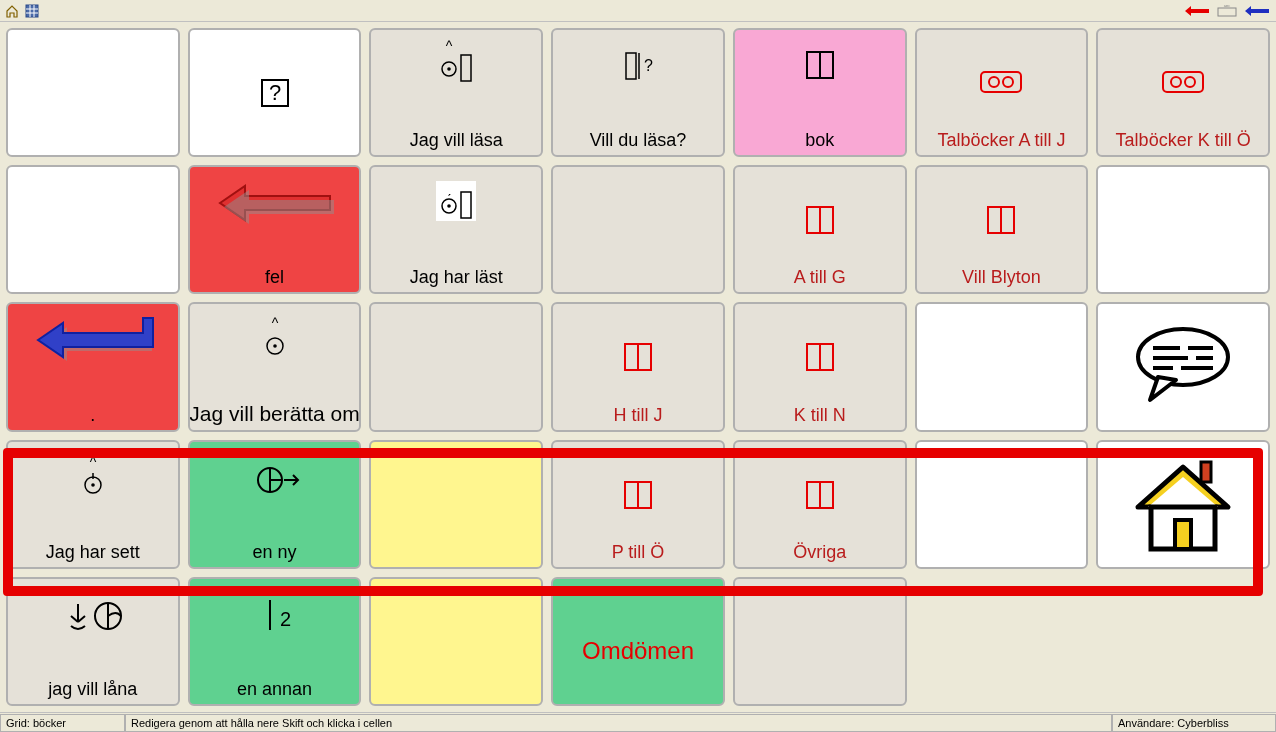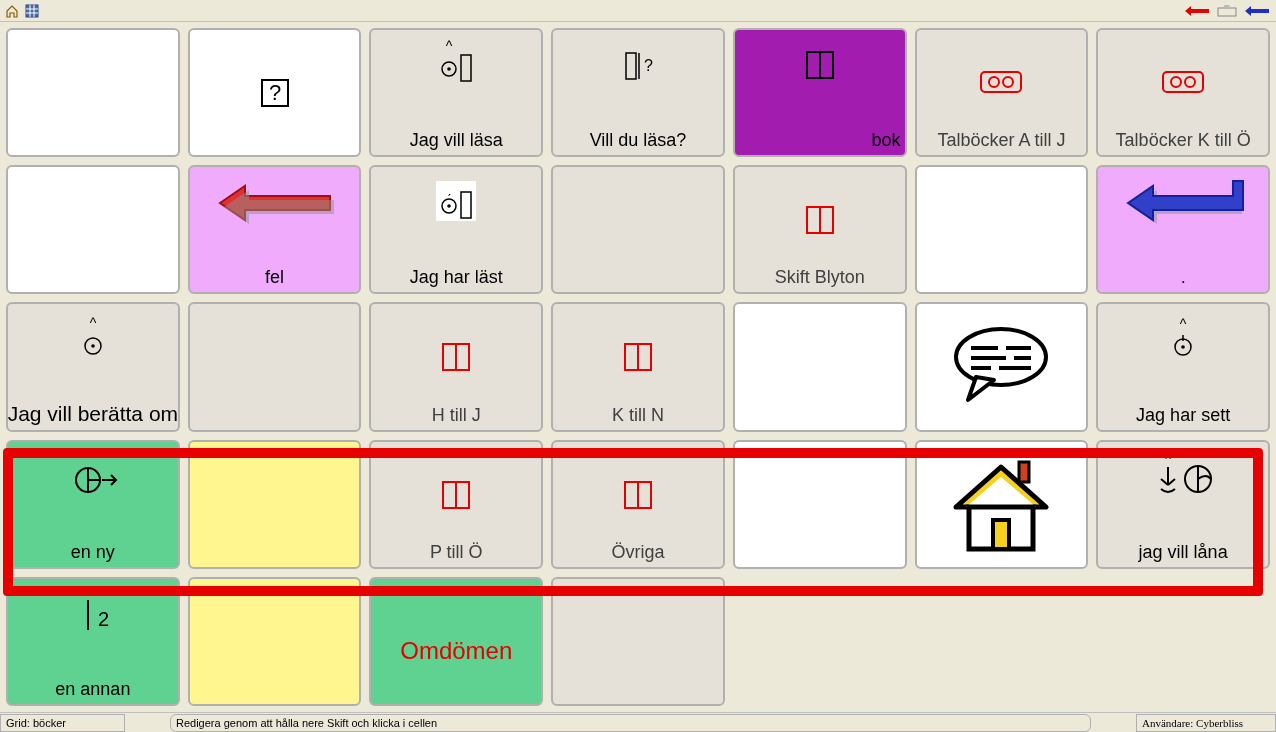--- a/index.html
+++ b/index.html
@@ -41,64 +41,63 @@
   display: flex;
   flex-direction: column;
   align-items: center;
   justify-content: center;
   padding: 4px;
   position: relative;
   overflow: hidden;
 }
 .cell.white { background: #fff; }
 .cell.grey { background: #e5e1d8; }
-.cell.greylight { background: #f0abfc; }
-.cell.yellow { background: #a21caf; align-items: flex-end; }
+.cell.greylight { background: #ef4444; }
+.cell.yellow { background: #f9a8d4; }
 .cell.yellowlight { background: #fff68f; }
 .cell.green { background: #5fd190; }
 .cell-icon {
   flex: 1;
   display: flex;
   align-items: center;
   justify-content: center;
   width: 100%;
 }
 .cell-label {
   font-size: 18px;
   text-align: center;
   white-space: nowrap;
 }
-.cell-label.red { color: #404040; }
+.cell-label.red { color: #b91c1c; }
 .cell-label.black { color: #000; margin-top: 32px; }
 .cell-label.bigred { color: #e60000; font-size: 24px; font-weight: normal; margin-top: 20px; }
 .highlight-box {
   position: absolute;
   border: 10px solid #e60000;
   border-radius: 4px;
   pointer-events: none;
 }
 .status-bar {
   height: 20px;
   background: #ece9d8;
   border-top: 1px solid #c0c0c0;
   display: flex;
   font-size: 11px;
   align-items: center;
-  gap: 45px;
 }
 .status-segment {
   border: 1px solid #b0b0b0;
   padding: 1px 5px;
   height: 18px;
   display: flex;
   align-items: center;
 }
 .status-left { width: 125px; }
-.status-mid { flex: 1; border-radius: 6px; }
-.status-right { width: 140px; font-family: Liberation Serif, serif; }
+.status-mid { flex: 1; }
+.status-right { width: 164px; }
 svg { display: block; }
 </style>
 </head>
 <body>
 
 <div class="toolbar">
   <div class="toolbar-left">
     <span>
       <svg width="14" height="14" viewBox="0 0 14 14">
           <path d="M2 7 L7 2 L12 7 L12 13 L9 13 L9 9 L5 9 L5 13 L2 13 Z" fill="none" stroke="#806000" stroke-width="1.2"></path>
@@ -220,21 +219,30 @@
       <div class="cell-label black">Jag har läst</div>
     </div>
     <div class="cell grey"></div>
     <div class="cell grey">
       <div class="cell-icon">
         <svg width="50" height="40" viewBox="0 0 50 40">
             <rect x="12" y="8" width="26" height="26" fill="none" stroke="#e60000" stroke-width="2"></rect>
             <line x1="25" y1="8" x2="25" y2="34" stroke="#e60000" stroke-width="2"></line>
           </svg>
       </div>
-      <div class="cell-label red">Skift Blyton</div>
+      <div class="cell-label red">A till G</div>
+    </div>
+    <div class="cell grey">
+      <div class="cell-icon">
+        <svg width="50" height="40" viewBox="0 0 50 40">
+            <rect x="12" y="8" width="26" height="26" fill="none" stroke="#e60000" stroke-width="2"></rect>
+            <line x1="25" y1="8" x2="25" y2="34" stroke="#e60000" stroke-width="2"></line>
+          </svg>
+      </div>
+      <div class="cell-label red">Vill Blyton</div>
     </div>
 
     <div class="cell white"></div>
     <div class="cell greylight">
       <div class="cell-icon">
         <svg width="130" height="55" viewBox="0 0 130 55">
             <path d="M14 31 L39 14 L39 24 L124 24 L124 38 L39 38 L39 48 Z" fill="#909090" opacity="0.5"></path>
             <path d="M10 27 L35 10 L35 20 L115 20 L115 5 L125 5 L125 34 L35 34 L35 44 Z" fill="#3040c8" stroke="#1020a0" stroke-width="2"></path>
           </svg>
       </div>

